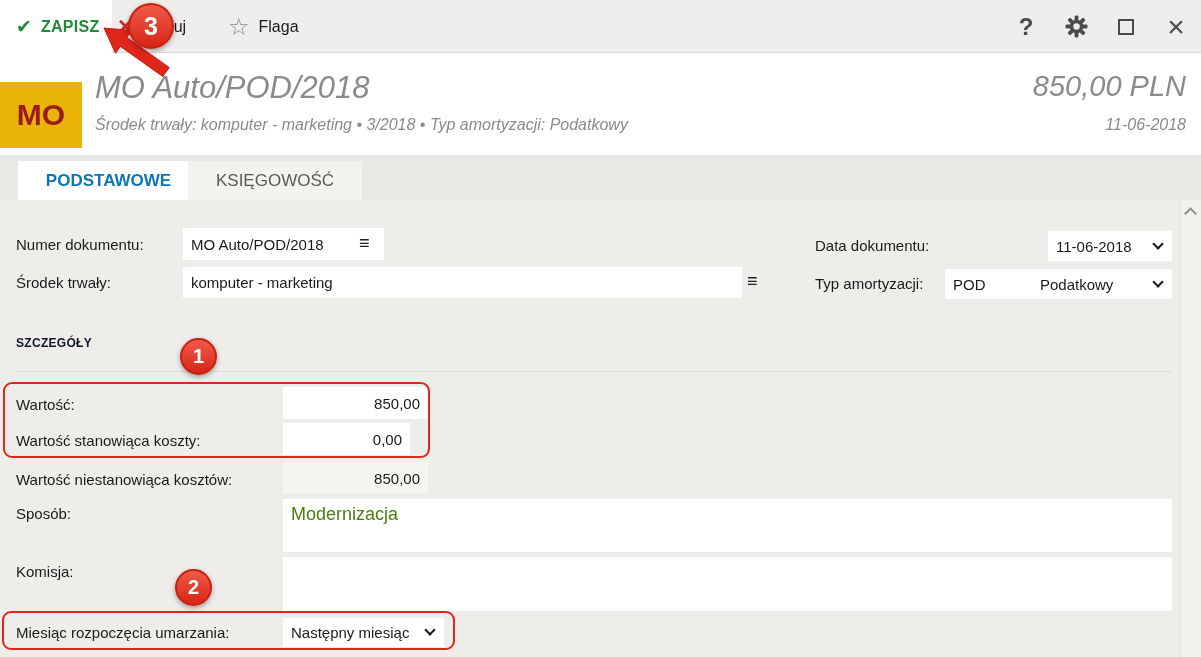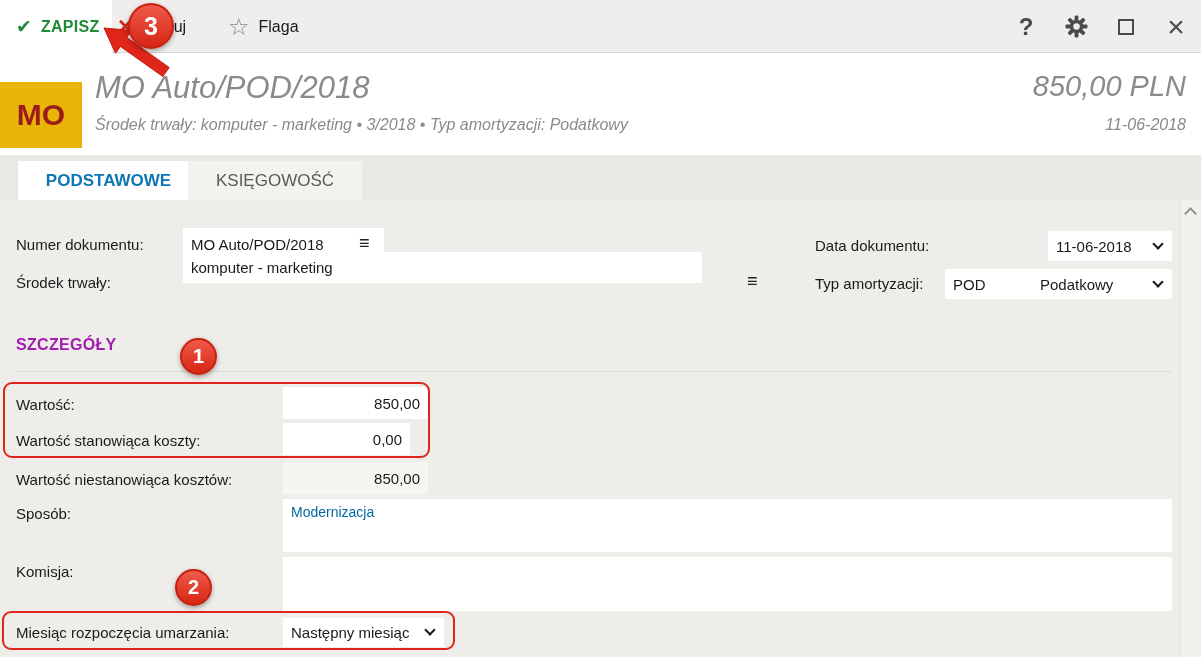--- a/index.html
+++ b/index.html
@@ -37,25 +37,25 @@
   .tab-active { left:18px; width:181px; background:#ffffff; color:#0f76b6; font-weight:700; }
   .tab-idle { left:188px; width:174px; background:#f3f2ef; color:#5a5a5a; }
 
   
   .content { position:absolute; left:0; top:200px; width:1201px; height:457px; background:#eeedea; }
   .lbl { position:absolute; font-size:15px; color:#1a1a1a; white-space:nowrap; }
   .field { position:absolute; background:#fff; border:none; outline:none; font-family:"Liberation Sans",sans-serif; font-size:15px; color:#1a1a1a; padding:0 8px; }
   input.field { height:32px; }
   .num { text-align:right; }
   .readonly { background:#f6f5f2; display:flex; align-items:center; justify-content:flex-end; }
-  .ta { position:absolute; background:#fff; border:none; outline:none; resize:none; font-family:"Liberation Sans",sans-serif; font-size:14px; color:#0369a1; padding:5px 8px; }
+  .ta { position:absolute; background:#fff; border:none; outline:none; resize:none; font-family:"Liberation Sans",sans-serif; font-size:18px; color:#4d7c0f; padding:5px 8px; }
   .ddl { position:absolute; background:#fff; display:flex; align-items:center; font-size:15px; color:#1a1a1a; padding:0 8px; cursor:pointer; }
   .menu-ic { position:absolute; font-size:18px; color:#222; top:50%; transform:translateY(-54%); }
   .chev { position:absolute; width:8px; height:8px; border-right:2px solid #1a1a1a; border-bottom:2px solid #1a1a1a; transform:rotate(45deg); right:10px; top:9px; }
-  .section-title { position:absolute; left:16px; top:136px; font-size:16px; font-weight:700; color:#a21caf; letter-spacing:.3px; }
+  .section-title { position:absolute; left:16px; top:136px; font-size:12px; font-weight:700; color:#0f172a; letter-spacing:.3px; }
   .hr { position:absolute; left:16px; top:171px; width:1156px; height:1px; background:#dcdbd8; }
 
   
   .scrollbar { position:absolute; right:0; top:0; width:21px; height:457px; background:#f1f0ed; border-left:1px solid #e3e2df; }
   .chev-up { position:absolute; left:5px; top:9px; width:9px; height:9px; border-left:2px solid #8f8f8f; border-top:2px solid #8f8f8f; transform:rotate(45deg); cursor:pointer; }
 
   
   .redbox { position:absolute; border:2.5px solid #e0251a; border-radius:9px; pointer-events:none; }
   .circle { position:absolute; width:37px; height:37px; border-radius:50%; background:linear-gradient(180deg,#ef5a4a,#d62614); border:2px solid #c62011; box-shadow:0 2px 5px rgba(0,0,0,.35); color:#fff; font-weight:700; display:flex; align-items:center; justify-content:center; z-index:60; pointer-events:none; }
   .c1 { left:180px; top:138px; font-size:20px; }
@@ -115,21 +115,21 @@
     <div class="tab tab-idle">KSIĘGOWOŚĆ</div>
   </div>
 
   <div class="content">
 
     <div class="lbl" style="left:16px; top:36px;">Numer dokumentu:</div>
     <input class="field" style="left: 183px; top: 28px; width: 201px; padding-right: 26px;" value="MO Auto/POD/2018">
     <span class="menu-ic" style="left:359px; top:44px;">≡</span>
 
     <div class="lbl" style="left:16px; top:74px;">Środek trwały:</div>
-    <input class="field" style="left: 183px; top: 52px; width: 519px; height: 31px; padding-right: 26px;" value="komputer - marketing">
+    <input class="field" style="left: 183px; top: 67px; width: 559px; height: 31px; padding-right: 26px;" value="komputer - marketing">
     <span class="menu-ic" style="left:747px; top:82px;">≡</span>
 
     <div class="lbl" style="left:815px; top:37px;">Data dokumentu:</div>
     <div class="ddl" style="left:1048px; top:31px; width:124px; height:30px;">
       <span>11-06-2018</span>
       <span class="chev"></span>
     </div>
 
     <div class="lbl" style="left:815px; top:75px;">Typ amortyzacji:</div>
     <div class="ddl" style="left:945px; top:69px; width:227px; height:30px;">

